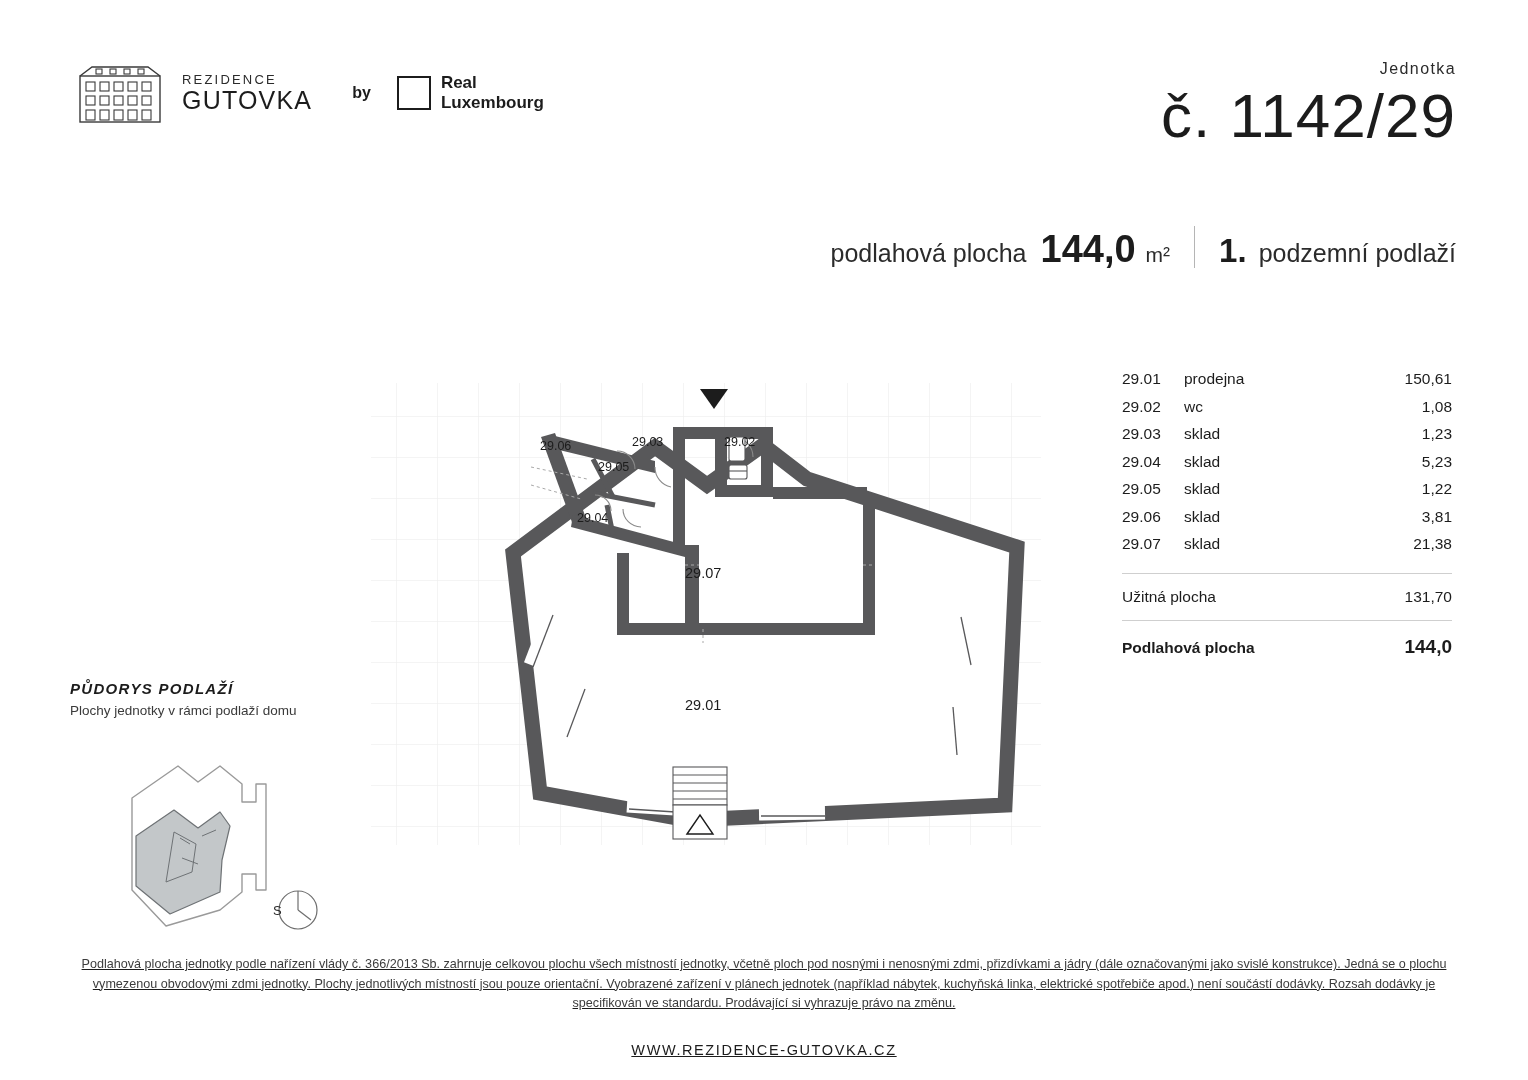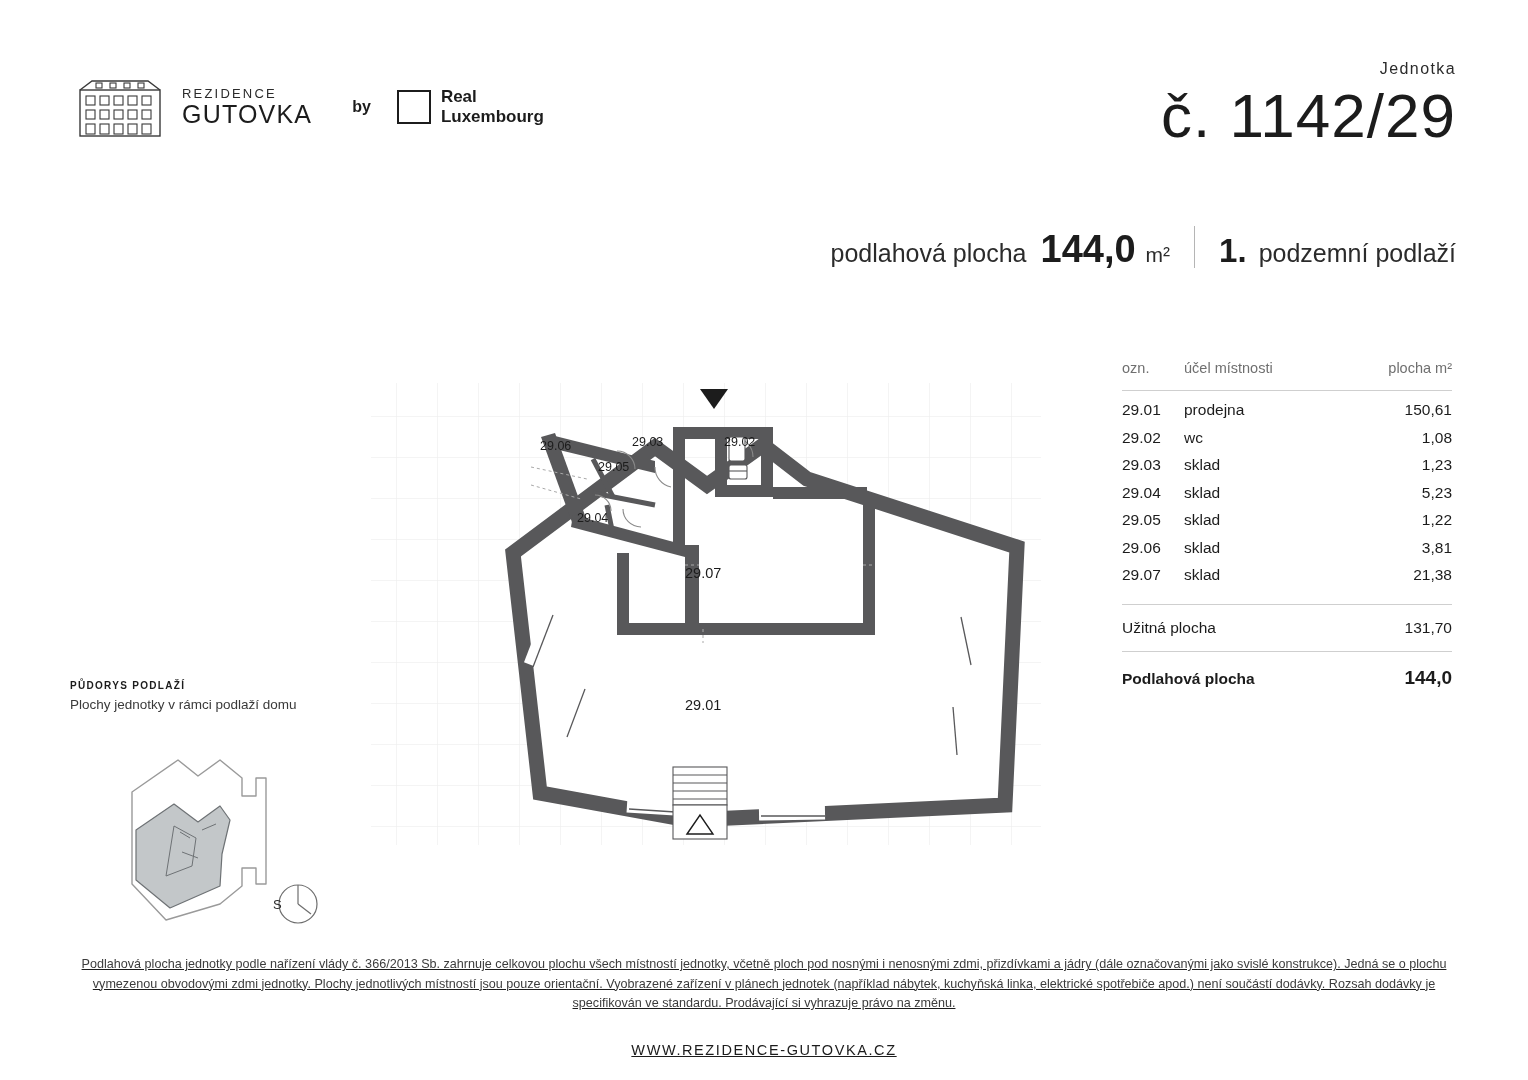--- a/index.html
+++ b/index.html
@@ -20,21 +20,21 @@
   .header {
     position: absolute;
     top: 60px;
     left: 0;
     width: 1528px;
     height: 140px;
   }
   .brand {
     position: absolute;
     left: 70px;
-    top: 16px;
+    top: 2px;
     display: flex;
     align-items: center;
     justify-content: flex-end;
   }
   .brand-building {
     width: 100px;
     height: 62px;
     margin-right: 12px;
   }
   .brand-text {
@@ -183,24 +183,25 @@
   .table .total-row .c-val { width: 96px; text-align: right; flex: none; font-size: 19px; }
 
   
   .mini {
     position: absolute;
     left: 70px;
     top: 680px;
     width: 280px;
   }
   .mini-title {
-    font-size: 10px;
+    font-size: 15px;
     font-weight: bold;
     letter-spacing: 1.3px;
     color: #1c1c1c;
+    font-style: italic;
   }
   .mini-sub {
     font-size: 13.5px;
     color: #3a3a3a;
     margin-top: 6px;
   }
   .mini-svg {
     margin-top: 22px;
   }
 
@@ -301,25 +302,20 @@
     <span class="lbl">podlahová plocha</span>
     <span class="val">144,0</span>
     <span class="unit">m²</span>
     <span class="divider"></span>
     <span class="floor-num">1.</span>
     <span class="floor-txt">podzemní podlaží</span>
   </div>
 </div>
 
 <div class="table">
-  <div class="row head">
-    <span class="c-ozn">ozn.</span>
-    <span class="c-ucel">účel místnosti</span>
-    <span class="c-plocha">plocha m²</span>
-  </div>
 
   <div class="body-rows">
     <div class="row">
       <span class="c-ozn">29.01</span>
       <span class="c-ucel">prodejna</span>
       <span class="c-plocha">150,61</span>
     </div>
     <div class="row">
       <span class="c-ozn">29.02</span>
       <span class="c-ucel">wc</span>

